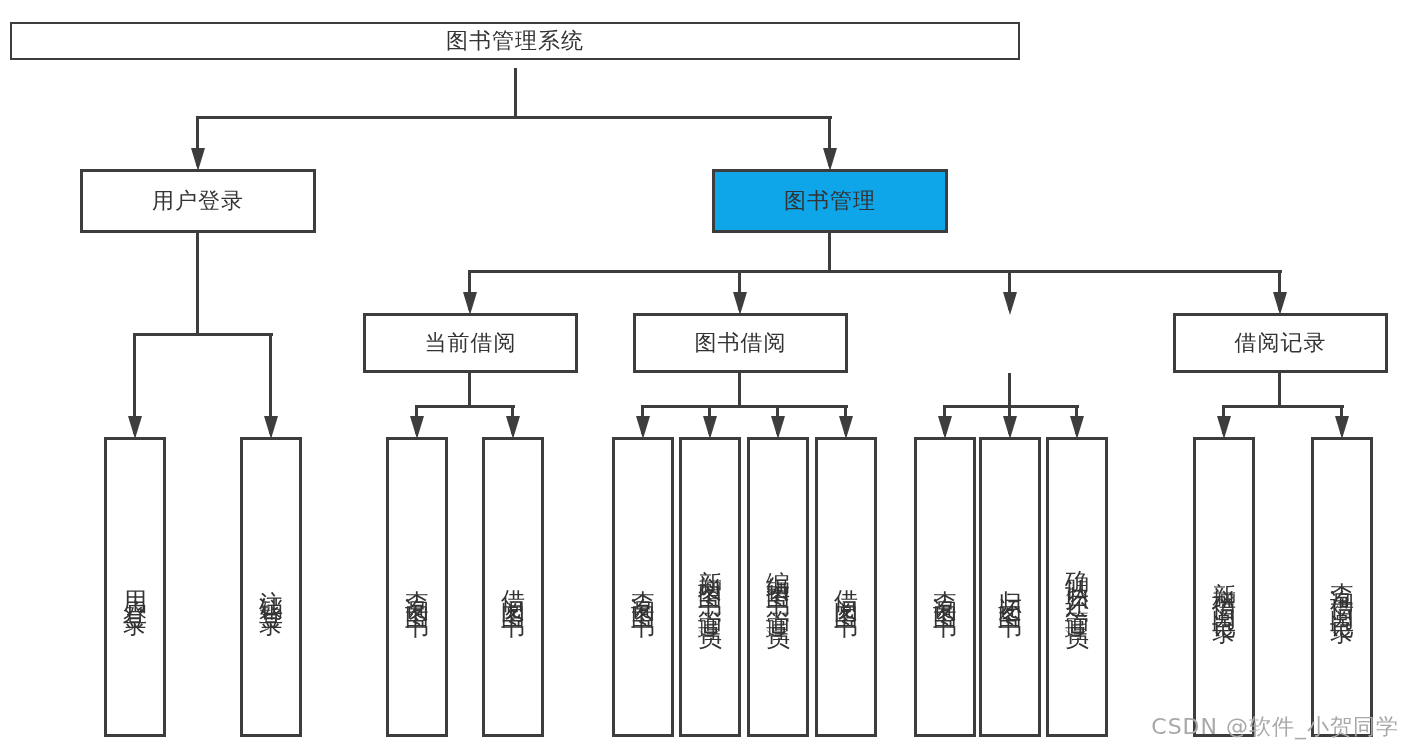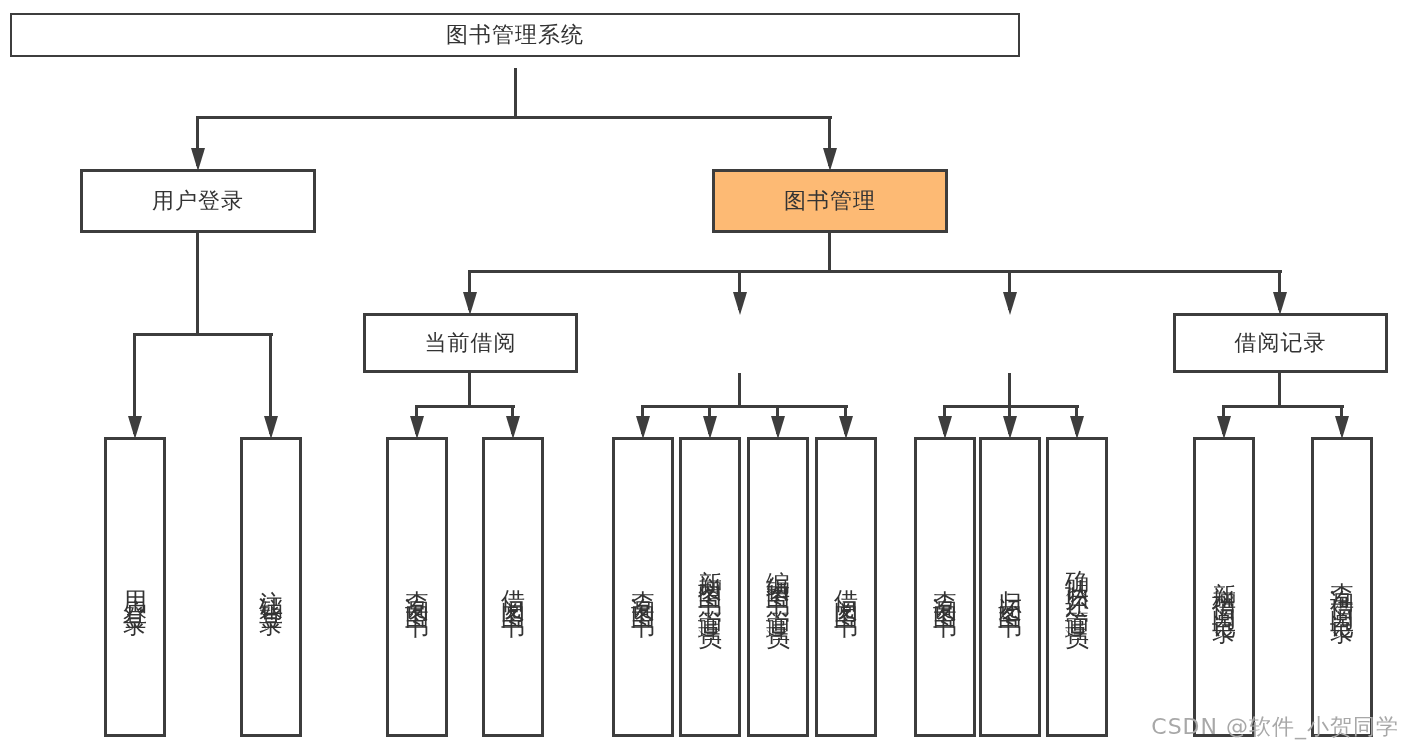--- a/index.html
+++ b/index.html
@@ -107,31 +107,34 @@
       <div class="line" style="left: 1075px; top: 407px; width: 3px; height: 27px; background: rgb(61, 61, 61);"></div>
       <div class="arrowhead" style="left: 1070px; top: 416px; border-top-color: rgb(61, 61, 61);"></div>
       <div class="line" style="left: 1278px; top: 373px; width: 3px; height: 34px; background: rgb(61, 61, 61);"></div>
       <div class="line" style="left: 1222px; top: 405px; width: 122px; height: 3px; background: rgb(61, 61, 61);"></div>
       <div class="line" style="left: 1222px; top: 407px; width: 3px; height: 27px; background: rgb(61, 61, 61);"></div>
       <div class="arrowhead" style="left: 1217px; top: 416px; border-top-color: rgb(61, 61, 61);"></div>
       <div class="line" style="left: 1340px; top: 407px; width: 3px; height: 27px; background: rgb(61, 61, 61);"></div>
       <div class="arrowhead" style="left: 1335px; top: 416px; border-top-color: rgb(61, 61, 61);"></div>
     </div>
   <div class="layer" id="nodes-layer">
-      <div class="node h level-1" style="left: 10px; top: 13px; width: 1010px; height: 44px; border-color: rgb(61, 61, 61); background: rgb(255, 255, 255);">
+      <div class="node h level-1" style="left: 10px; top: 22px; width: 1010px; height: 38px; border-color: rgb(61, 61, 61); background: rgb(255, 255, 255);">
         <span class="lbl" style="color: rgb(51, 51, 51);">图书管理系统</span>
       </div>
       <div class="node h level-2" style="left: 80px; top: 169px; width: 236px; height: 64px; border-color: rgb(61, 61, 61); background: rgb(255, 255, 255);">
         <span class="lbl" style="color: rgb(51, 51, 51);">用户登录</span>
       </div>
-      <div class="node h level-2" style="left: 712px; top: 169px; width: 236px; height: 64px; border-color: rgb(61, 61, 61); background: #fdba74; justify-content: center;">
+      <div class="node h level-2" style="left: 712px; top: 169px; width: 236px; height: 64px; border-color: rgb(61, 61, 61); background: #0ea5e9; justify-content: center;">
         <span class="lbl" style="color: rgb(51, 51, 51);">图书管理</span>
       </div>
       <div class="node h level-3" style="left: 363px; top: 313px; width: 215px; height: 60px; border-color: rgb(61, 61, 61); background: rgb(255, 255, 255);">
         <span class="lbl" style="color: rgb(51, 51, 51);">当前借阅</span>
+      </div>
+      <div class="node h level-3" style="left: 633px; top: 313px; width: 215px; height: 60px; border-color: rgb(61, 61, 61); background: rgb(255, 255, 255);">
+        <span class="lbl" style="color: rgb(51, 51, 51);">图书借阅</span>
       </div>
       <div class="node h level-3" style="left: 1173px; top: 313px; width: 215px; height: 60px; border-color: rgb(61, 61, 61); background: rgb(255, 255, 255);">
         <span class="lbl" style="color: rgb(51, 51, 51);">借阅记录</span>
       </div>
       <div class="node v level-4" style="left: 104px; top: 437px; width: 62px; height: 300px; border-color: rgb(61, 61, 61); background: rgb(255, 255, 255);">
         <span class="lbl" style="color: rgb(51, 51, 51);">用户登录</span>
       </div>
       <div class="node v level-4" style="left: 240px; top: 437px; width: 62px; height: 300px; border-color: rgb(61, 61, 61); background: rgb(255, 255, 255);">
         <span class="lbl" style="color: rgb(51, 51, 51);">注销登录</span>
       </div>

